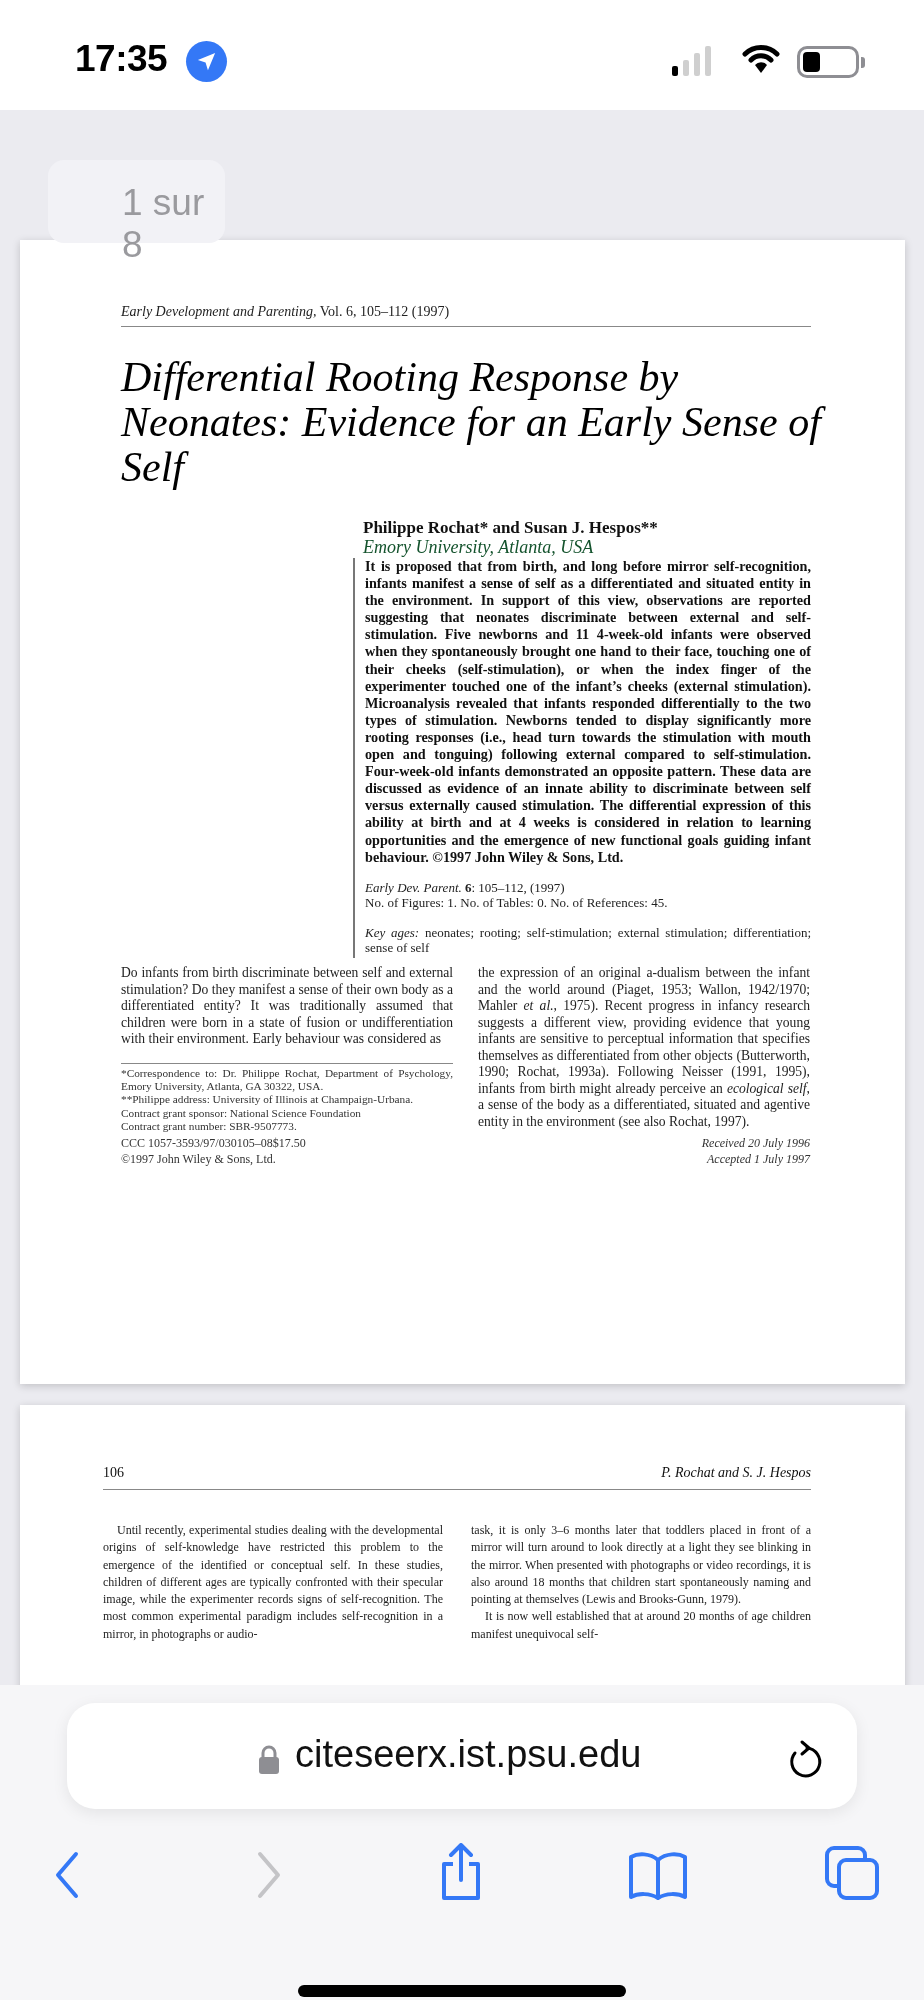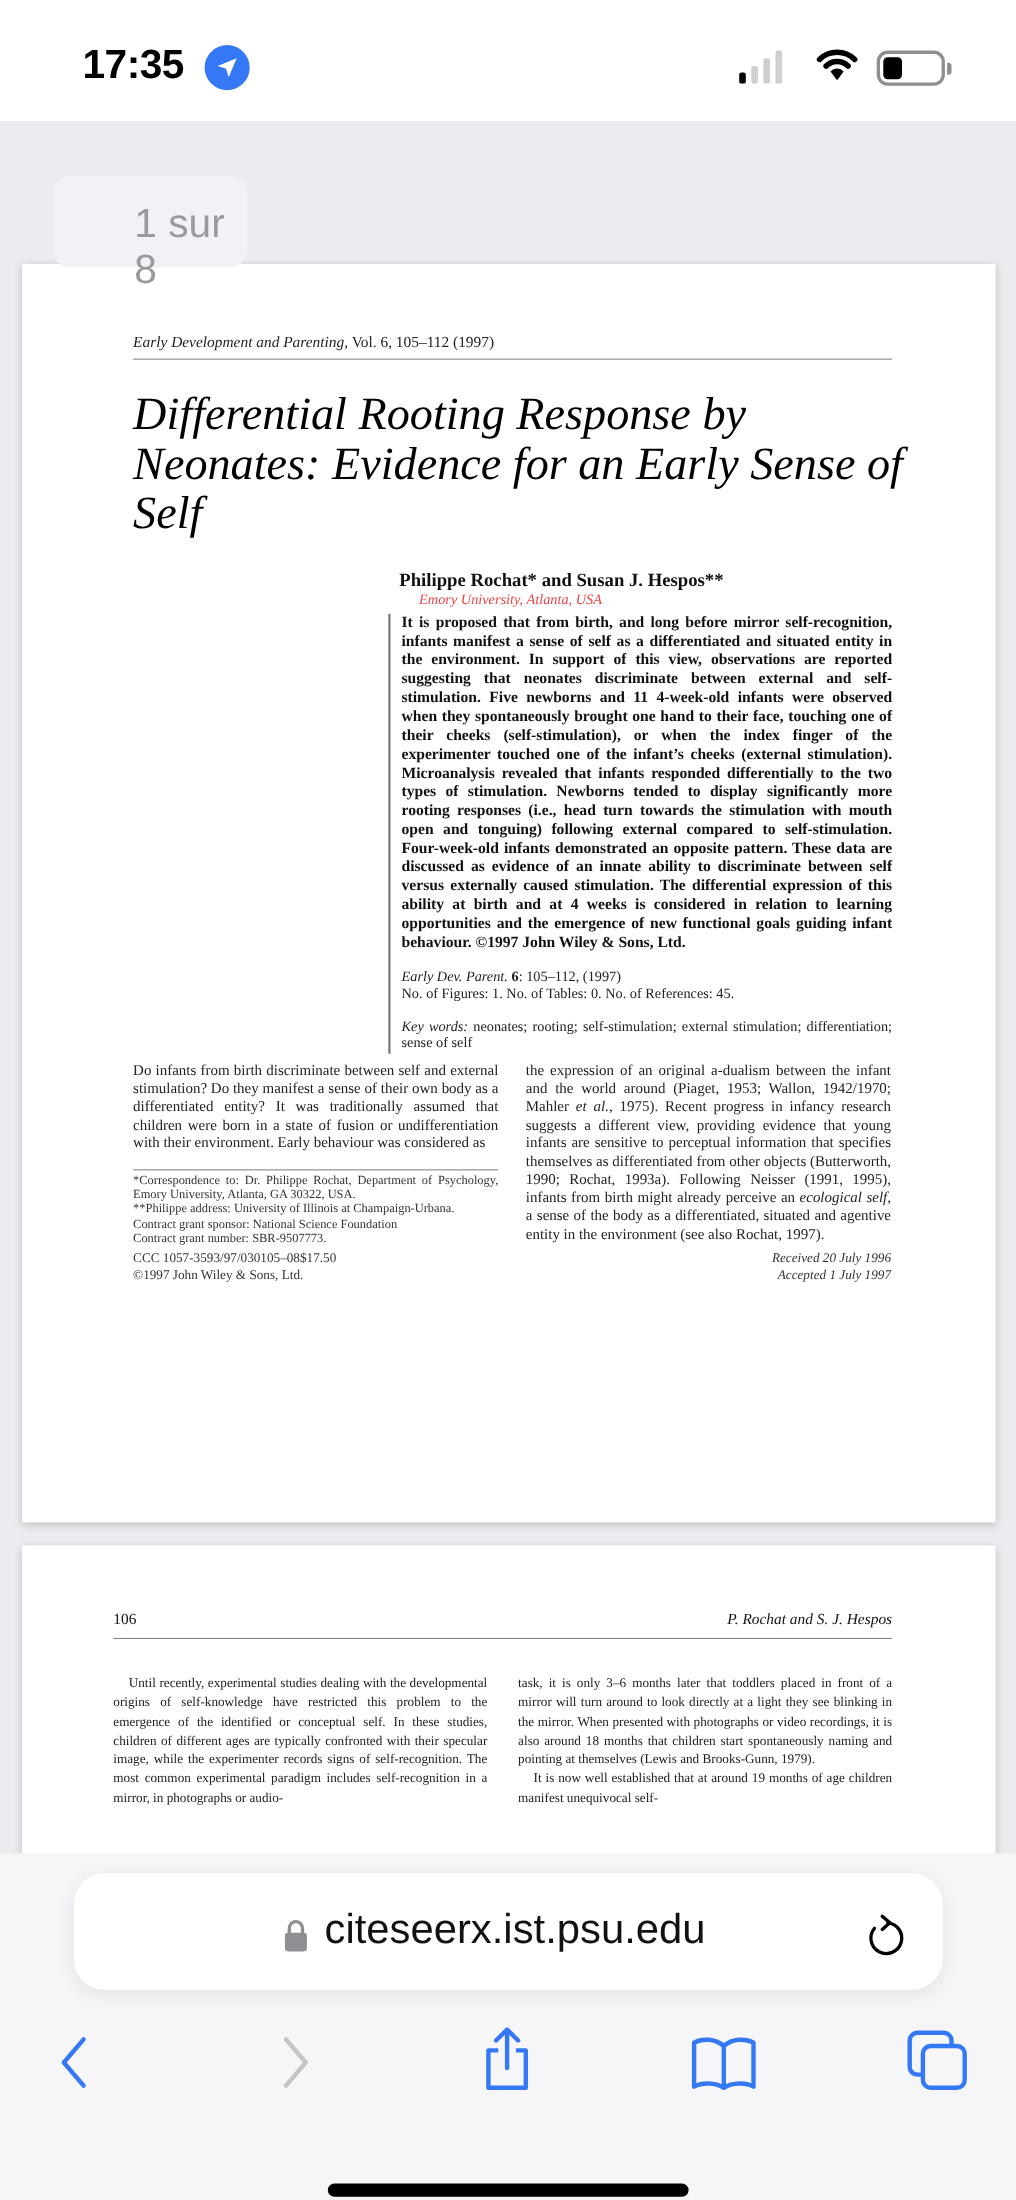--- a/index.html
+++ b/index.html
@@ -24,21 +24,21 @@
   .page-counter span { position: absolute; left: 28px; top: 22px; font-family: "Liberation Sans", sans-serif; font-size: 37px; color: #9a9a9e; margin-left: 46px; }
 
   .pdf-page { position: absolute; left: 20px; width: 885px; background: #ffffff; box-shadow: 0 2px 8px rgba(0,0,0,0.18); }
   .page1 { top: 130px; height: 1144px; }
   .page2 { top: 1295px; height: 600px; }
 
   .running-head { position: absolute; left: 101px; width: 690px; font-size: 14px; color: #222; border-bottom: 1px solid #888; padding-bottom: 6px; }
   .running-head i { font-style: italic; }
   .article-title { position: absolute; left: 101px; top: 115px; width: 700px; font-size: 42px; line-height: 45px; font-style: italic; color: #000; }
   .authors { position: absolute; left: 343px; top: 278px; font-size: 17px; font-weight: bold; }
-  .affil { position: absolute; left: 361px; top: 297px; font-size: 13px; font-style: italic; color: #ef4444; }
+  .affil { position: absolute; left: 343px; top: 297px; font-size: 18px; font-style: italic; color: #14532d; }
 
   .abstract-block { position: absolute; left: 333px; top: 318px; width: 458px; border-left: 2px solid #777; padding-left: 10px; }
   .abstract { font-size: 14.2px; line-height: 17.1px; font-weight: bold; text-align: justify; color: #111; }
   .cite-line { margin-top: 14px; font-size: 13px; line-height: 15px; color: #222; }
   .cite-line i { font-style: italic; }
   .keywords { margin-top: 15px; font-size: 13px; line-height: 15.5px; text-align: justify; color: #222; padding-bottom: 2px; }
   .keywords i { font-style: italic; }
 
   .col { position: absolute; width: 332px; font-size: 13.6px; line-height: 16.5px; text-align: justify; color: #222; }
   .col i { font-style: italic; }
@@ -111,21 +111,21 @@
     <div class="affil">Emory University, Atlanta, USA</div>
 
     <div class="abstract-block">
       <p class="abstract">It is proposed that from birth, and long before mirror self-recognition, infants manifest a sense of self as a differentiated and situated entity in the environment. In support of this view, observations are reported suggesting that neonates discriminate between external and self-stimulation. Five newborns and 11 4-week-old infants were observed when they spontaneously brought one hand to their face, touching one of their cheeks (self-stimulation), or when the index finger of the experimenter touched one of the infant’s cheeks (external stimulation). Microanalysis revealed that infants responded differentially to the two types of stimulation. Newborns tended to display significantly more rooting responses (i.e., head turn towards the stimulation with mouth open and tonguing) following external compared to self-stimulation. Four-week-old infants demonstrated an opposite pattern. These data are discussed as evidence of an innate ability to discriminate between self versus externally caused stimulation. The differential expression of this ability at birth and at 4 weeks is considered in relation to learning opportunities and the emergence of new functional goals guiding infant behaviour. ©1997 John Wiley &amp; Sons, Ltd.</p>
       <p class="cite-line">
         <i>Early Dev. Parent.</i>
         <b>6</b><span>: 105–112, (1997)</span><br>
         <span>No. of Figures: 1. No. of Tables: 0. No. of References: 45.</span>
       </p>
       <p class="keywords">
-        <i>Key words:</i><span> neonates; rooting; self-stimulation; external stimulation; differentiation; sense of self</span>
+        <i>Key ages:</i><span> neonates; rooting; self-stimulation; external stimulation; differentiation; sense of self</span>
       </p>
     </div>
 
     <div class="col col-left" style="top:725px;">Do infants from birth discriminate between self and external stimulation? Do they manifest a sense of their own body as a differentiated entity? It was traditionally assumed that children were born in a state of fusion or undifferentiation with their environment. Early behaviour was considered as</div>
     <div class="col col-right" style="top:725px;">
       <span>the expression of an original a-dualism between the infant and the world around (Piaget, 1953; Wallon, 1942/1970; Mahler </span><i>et al.</i><span>, 1975). Recent progress in infancy research suggests a different view, providing evidence that young infants are sensitive to perceptual information that specifies themselves as differentiated from other objects (Butterworth, 1990; Rochat, 1993a). Following Neisser (1991, 1995), infants from birth might already perceive an </span><i>ecological self</i><span>, a sense of the body as a differentiated, situated and agentive entity in the environment (see also Rochat, 1997).</span>
     </div>
 
     <div class="footnote-rule" style="top:823px;"></div>
     <div class="footnotes" style="top:827px;">
@@ -146,21 +146,21 @@
   </div>
 
   <div class="pdf-page page2">
     <div class="p2-head">
       <span class="p2-num">106</span>
       <span class="p2-author">P. Rochat and S. J. Hespos</span>
     </div>
     <div class="p2-col p2-left indent">Until recently, experimental studies dealing with the developmental origins of self-knowledge have restricted this problem to the emergence of the identified or conceptual self. In these studies, children of different ages are typically confronted with their specular image, while the experimenter records signs of self-recognition. The most common experimental paradigm includes self-recognition in a mirror, in photographs or audio-</div>
     <div class="p2-col p2-right">
       <p>task, it is only 3–6 months later that toddlers placed in front of a mirror will turn around to look directly at a light they see blinking in the mirror. When presented with photographs or video recordings, it is also around 18 months that children start spontaneously naming and pointing at themselves (Lewis and Brooks-Gunn, 1979).</p>
-      <p class="indent">It is now well established that at around 19 months of age children manifest unequivocal self-</p>
+      <p class="indent">It is now well established that at around 20 months of age children manifest unequivocal self-</p>
     </div>
   </div>
 </div>
 
 <div class="bottom-bar">
   <div class="url-bar">
     <span class="lock-icon">
       <svg width="22" height="30" viewBox="0 0 22 30">
         <path d="M5 13 V8 A6 6 0 0 1 17 8 V13" stroke="#8e8e93" stroke-width="3" fill="none"></path>
         <rect x="1" y="12" width="20" height="17" rx="3" fill="#8e8e93"></rect>

